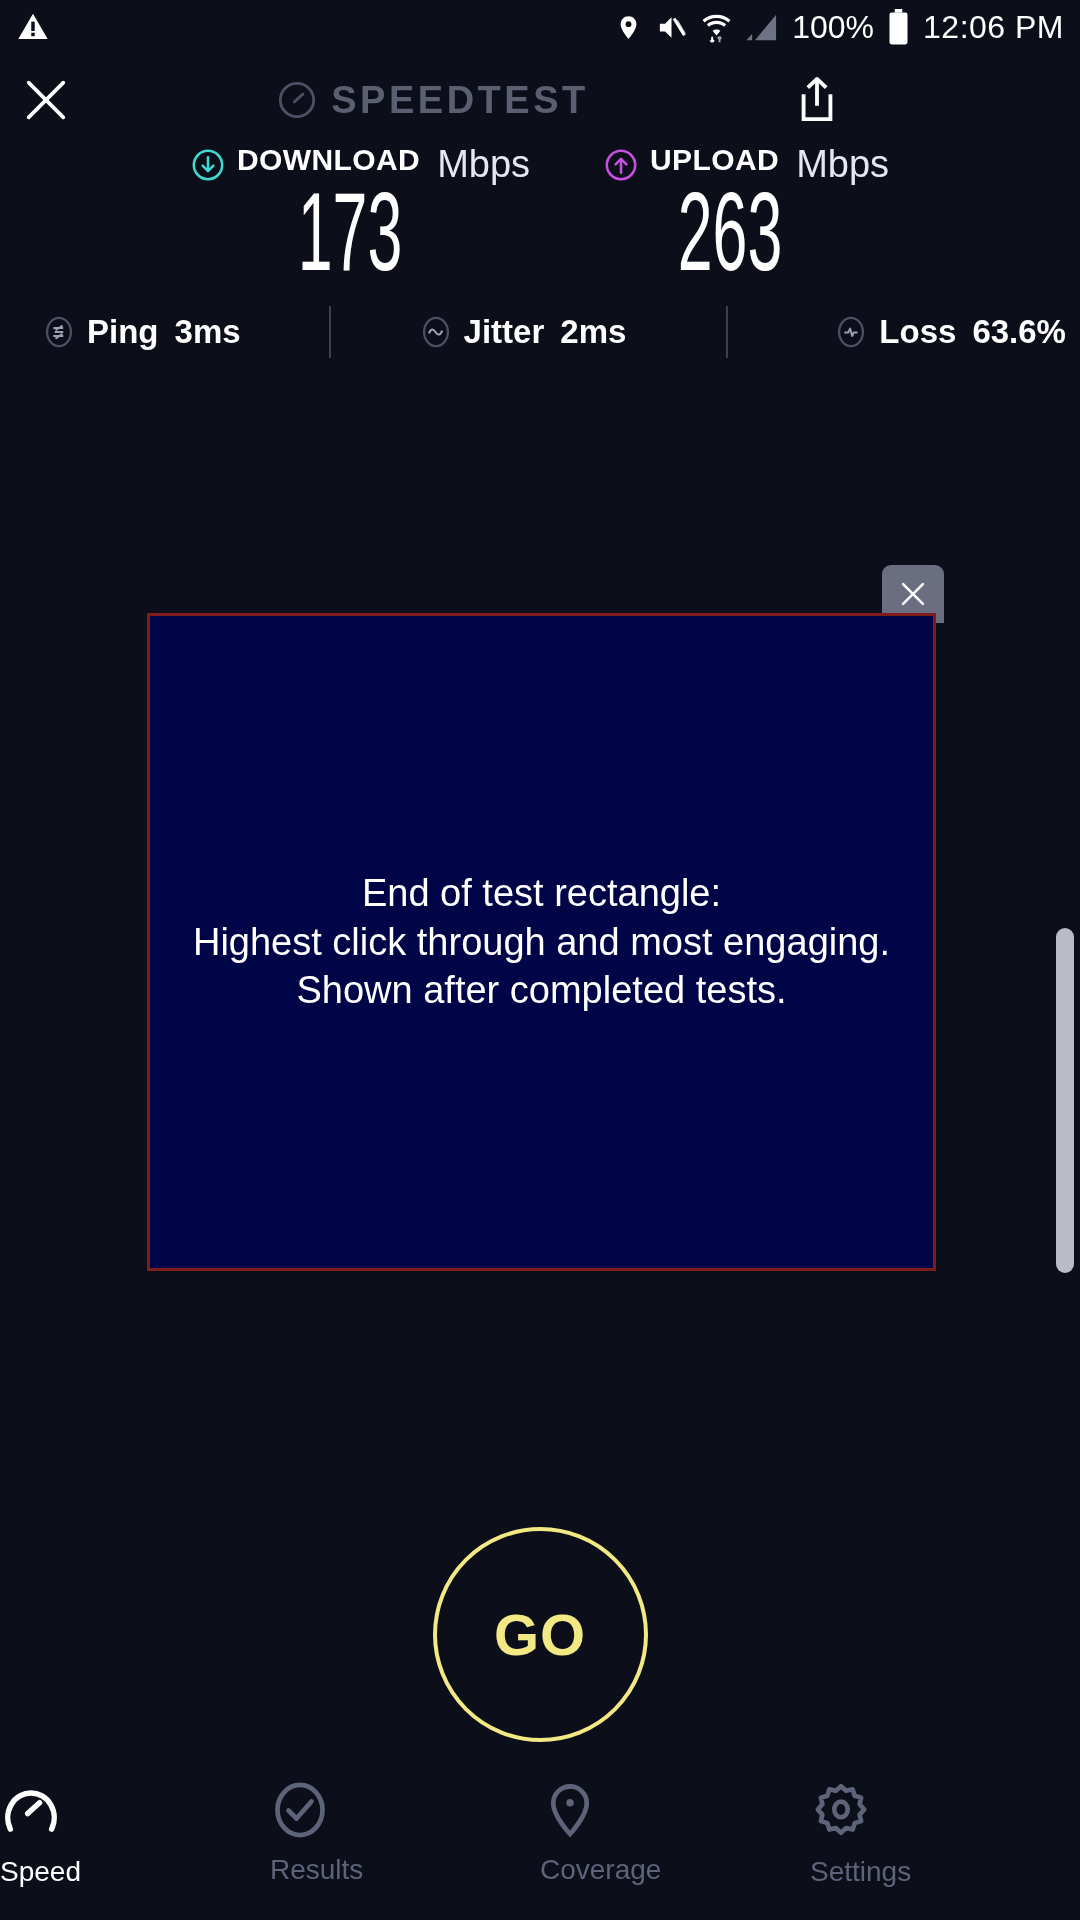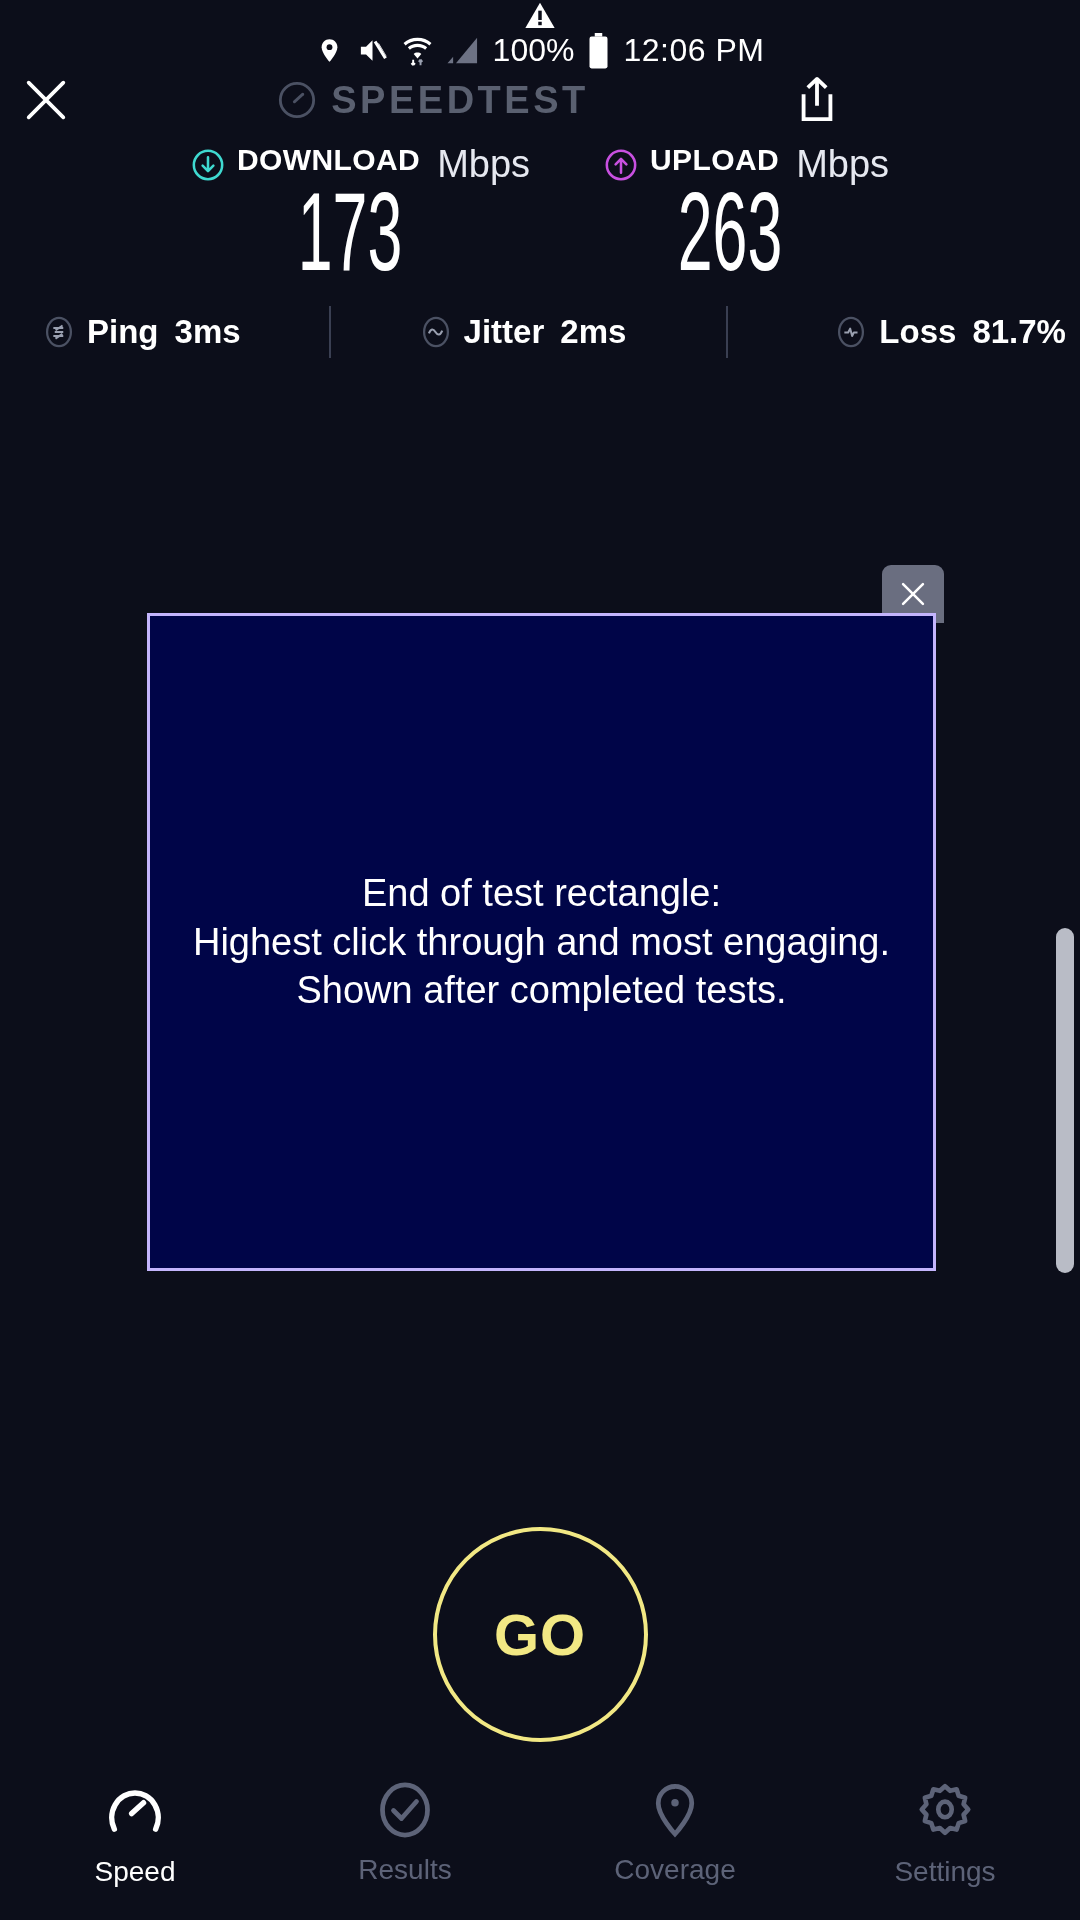--- a/index.html
+++ b/index.html
@@ -9,21 +9,20 @@
     font-family:"Liberation Sans", sans-serif;
     overflow:hidden;
   }
   #app { position:relative; width:1080px; height:1920px; background:#0c0e1a; }
 
   
   .statusbar {
     position:absolute; top:0; left:0; width:1080px; height:54px;
     display:flex; align-items:center; justify-content:space-between;
     padding:0 16px;
-    flex-direction:column;
   }
   .sb-left { display:flex; align-items:center; gap:10px; }
   .sb-right { display:flex; align-items:center; gap:13px; }
   .sb-time {
     color:#ffffff; font-size:32px; letter-spacing:0.5px;
     font-family:"Liberation Sans", sans-serif;
   }
   .sb-batt-txt { color:#ffffff; font-size:32px; letter-spacing:0px; }
   .ico { display:inline-flex; align-items:center; justify-content:center; }
 
@@ -83,21 +82,21 @@
     position:absolute; left:882px; top:565px;
     width:62px; height:58px;
     background:#6a6e80;
     border-radius:9px 9px 0 0;
     display:flex; align-items:center; justify-content:center;
   }
   .ad-rect {
     position:absolute; left:147px; top:613px;
     width:789px; height:658px;
     background:#000548;
-    border:3px solid #c4b5fd;
+    border:3px solid #7f1d1d;
     display:flex; align-items:center; justify-content:center;
   }
   .ad-text {
     color:#ffffff; font-size:38px; line-height:1.28; text-align:center;
     font-family:"Liberation Sans", sans-serif;
   }
   .ad-text div { white-space:nowrap; }
 
   
   .scrollbar {
@@ -118,21 +117,21 @@
     background:transparent;
   }
   .go-txt { color:#f2e884; font-size:58px; font-weight:bold; letter-spacing:1px; }
 
   
   .bottomnav {
     position:absolute; left:0; bottom:0; width:1080px; height:148px;
     display:flex; align-items:flex-start; padding-top:8px;
   }
   .nav-item {
-    flex:1; display:flex; flex-direction:column; align-items:center; gap:14px;
+    flex:1; display:flex; flex-direction:column; align-items:flex-start; gap:14px;
   }
   .nav-label { font-size:28px; }
   .nav-item.active .nav-label { color:#ffffff; }
   .nav-item:not(.active) .nav-label { color:#5d6378; }
 </style>
 </head>
 <body>
 
 <div id="app">
 
@@ -277,21 +276,21 @@
     <div class="sp-d"></div>
 
     <div class="metric">
       <span class="ico">
         <svg width="34" height="34" viewBox="0 0 24 24">
           <ellipse cx="12" cy="12" rx="8.4" ry="10" fill="none" stroke="#4b5163" stroke-width="1.6"></ellipse>
           <path d="M7.3 12.4 L10 12.4 L11.4 9.6 L12.8 14.8 L14 12.4 L16.6 12.4" fill="none" stroke="#9aa0b0" stroke-width="1.4" stroke-linejoin="round"></path>
         </svg>
       </span>
       <span class="metric-name">Loss</span>
-      <span class="metric-val">81.7%</span>
+      <span class="metric-val">63.6%</span>
     </div>
   </div>
 
   <div class="ad-close">
     <span class="ico">
       <svg width="34" height="34" viewBox="0 0 24 24">
         <path d="M5 5 L19 19 M19 5 L5 19" stroke="#ffffff" stroke-width="1.8" stroke-linecap="round"></path>
       </svg>
     </span>
   </div>

